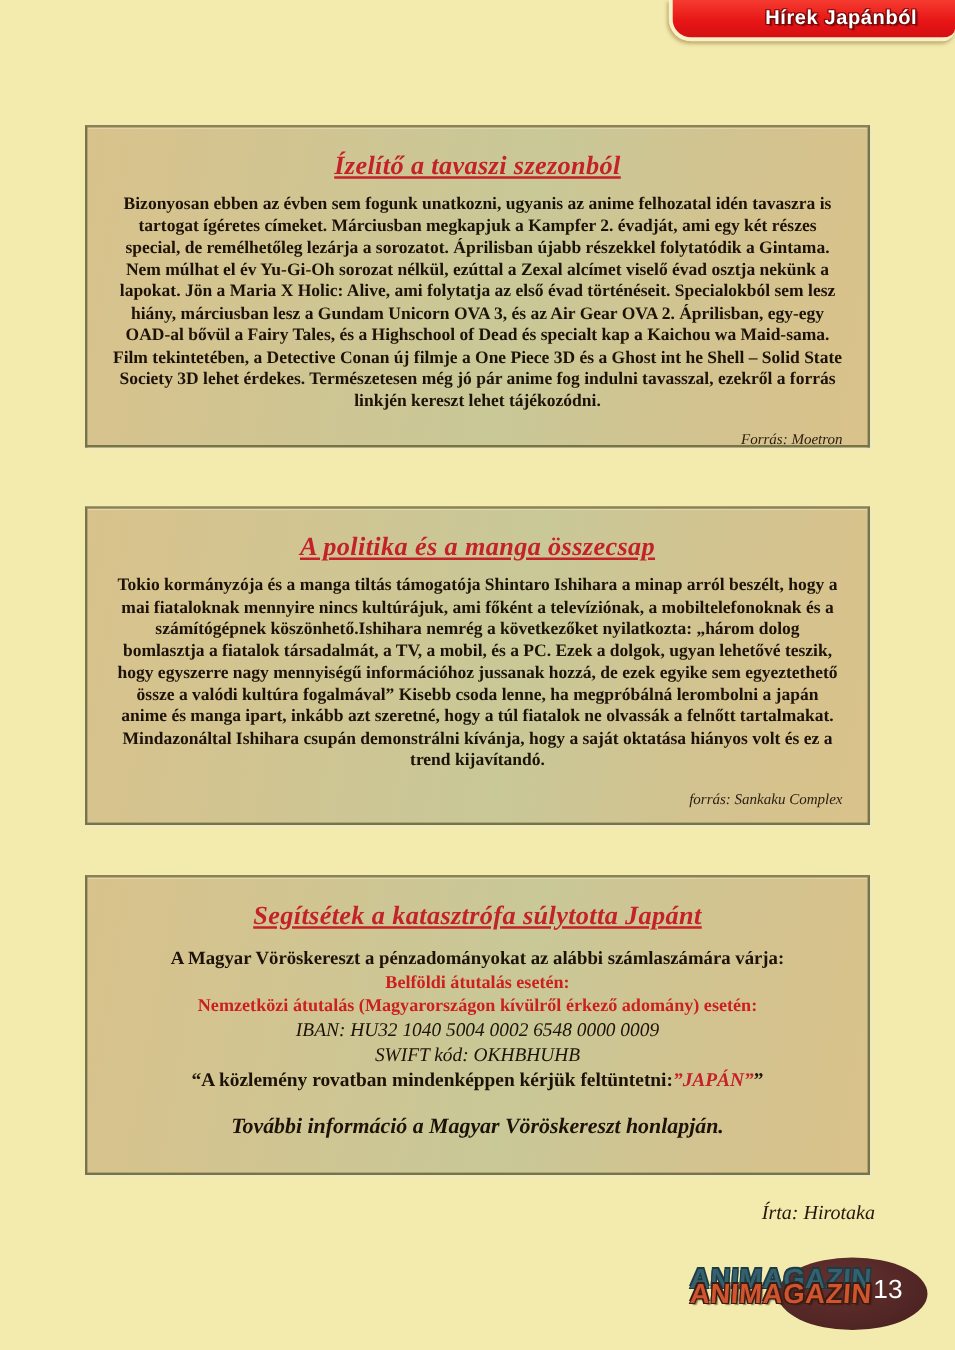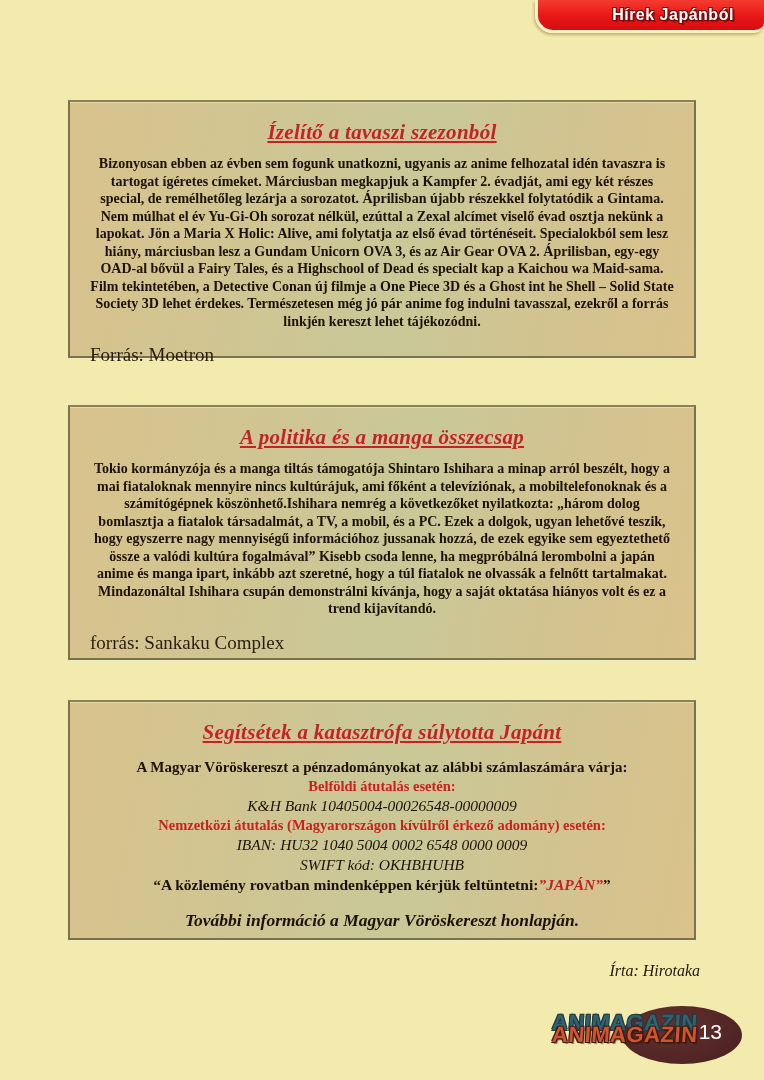--- a/index.html
+++ b/index.html
@@ -58,22 +58,23 @@
   .body-text {
     margin: 6px 0 0 0;
     text-align: center;
     font-weight: bold;
     font-size: 14px;
     line-height: 1.25;
     color: #1d1207;
   }
   .source {
     margin: 14px 0 0 0;
-    text-align: left;
-    font-size: 19px;
+    text-align: right;
+    font-style: italic;
+    font-size: 12px;
     color: #2a1c0e;
   }
 
   
   .line { margin: 2px 0; text-align: center; color: #1d1207; }
   .intro { font-weight: bold; font-size: 15px; margin-top: 14px; }
   .red-label { color: #cc1f1f; font-weight: bold; font-size: 14.5px; }
   .acct { font-style: italic; font-size: 15.5px; }
   .note { font-weight: bold; font-size: 15.5px; margin-top: 2px; }
   .note .hl { color: #c4222a; font-style: italic; margin-top: 16px; }
@@ -135,21 +136,20 @@
 <section class="box box2">
   <h2 class="title">A politika és a manga összecsap</h2>
   <p class="body-text">Tokio kormányzója és a manga tiltás támogatója Shintaro Ishihara a minap arról beszélt, hogy a mai fiataloknak mennyire nincs kultúrájuk, ami főként a televíziónak, a mobiltelefonoknak és a számítógépnek köszönhető.Ishihara nemrég a következőket nyilatkozta: „három dolog bomlasztja a fiatalok társadalmát, a TV, a mobil, és a PC. Ezek a dolgok, ugyan lehetővé teszik, hogy egyszerre nagy mennyiségű információhoz jussanak hozzá, de ezek egyike sem egyeztethető össze a valódi kultúra fogalmával” Kisebb csoda lenne, ha megpróbálná lerombolni a japán anime és manga ipart, inkább azt szeretné, hogy a túl fiatalok ne olvassák a felnőtt tartalmakat. Mindazonáltal Ishihara csupán demonstrálni kívánja, hogy a saját oktatása hiányos volt és ez a trend kijavítandó.</p>
   <p class="source">forrás: Sankaku Complex</p>
 </section>
 
 <section class="box box3">
   <h2 class="title">Segítsétek a katasztrófa súlytotta Japánt</h2>
   <p class="line intro">A Magyar Vöröskereszt a pénzadományokat az alábbi számlaszámára várja:</p>
   <p class="line red-label">Belföldi átutalás esetén:</p>
-  <p class="line acct">K&amp;H Bank 10405004-00026548-00000009</p>
   <p class="line red-label">Nemzetközi átutalás (Magyarországon kívülről érkező adomány) esetén:</p>
   <p class="line acct">IBAN: HU32 1040 5004 0002 6548 0000 0009</p>
   <p class="line acct">SWIFT kód: OKHBHUHB</p>
   <p class="line note">
     <span>“A közlemény rovatban mindenképpen kérjük feltüntetni:</span><span class="hl">”JAPÁN”</span><span>”</span>
   </p>
   <p class="line donate-footer">További információ a Magyar Vöröskereszt honlapján.</p>
 </section>
 
 <div class="author">Írta: Hirotaka</div>

